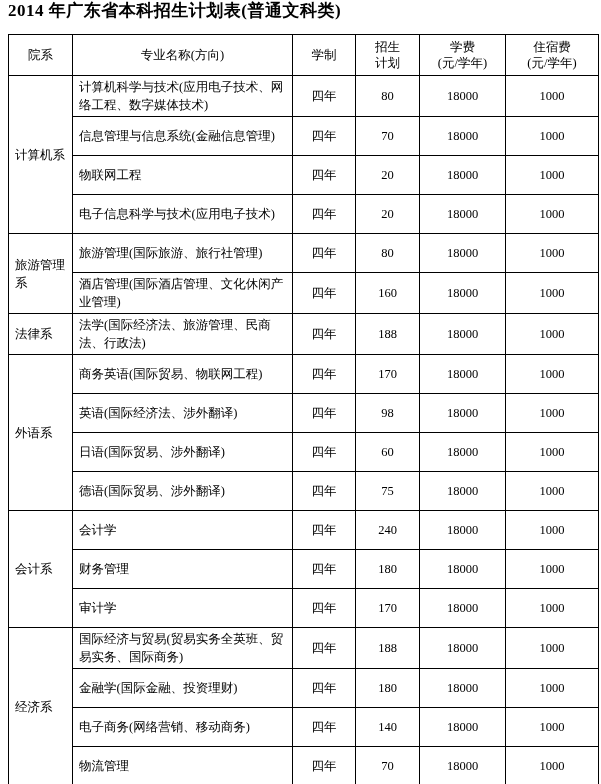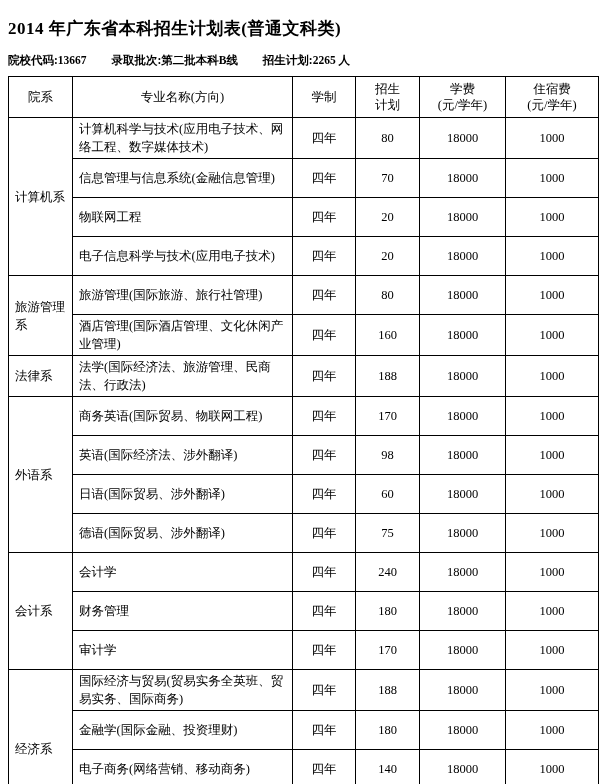--- a/index.html
+++ b/index.html
@@ -6,21 +6,21 @@
     margin: 0;
     padding: 0;
     background: #ffffff;
     color: #000000;
     font-family: "Liberation Serif", "DejaVu Serif", serif;
   }
   .page {
     width: 601px;
     height: 784px;
     box-sizing: border-box;
-    padding: 18px 4px 0 8px;
+    padding: 0 4px 0 8px;
     background: #ffffff;
     overflow: hidden;
   }
   .doc-title {
     margin: 0 0 12px 0;
     font-size: 17px;
     line-height: 22px;
     font-weight: bold;
     letter-spacing: 0.5px;
   }
@@ -66,25 +66,20 @@
     text-align: center;
   }
 </style>
 </head>
 <body>
 
 <div class="page">
 
   <h1 class="doc-title">2014 年广东省本科招生计划表(普通文科类)</h1>
 
-  <div class="meta-line">
-    <span>院校代码:13667</span>
-    <span>录取批次:第二批本科B线</span>
-    <span>招生计划:2265 人</span>
-  </div>
 
   <table class="enroll">
     <colgroup>
       <col style="width:64px">
       <col style="width:220px">
       <col style="width:63px">
       <col style="width:64px">
       <col style="width:86px">
       <col style="width:93px">
     </colgroup>

